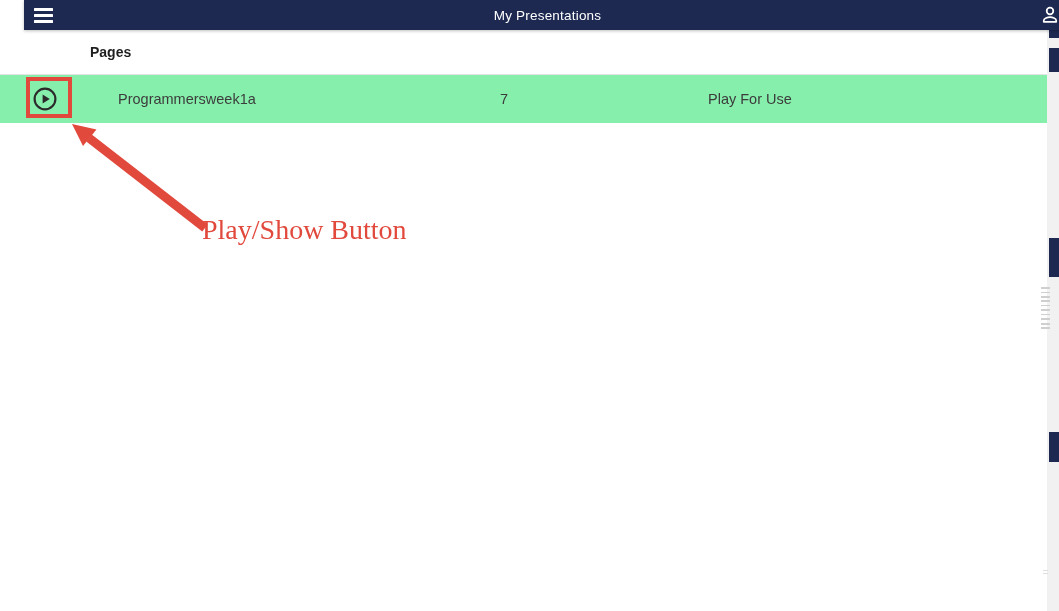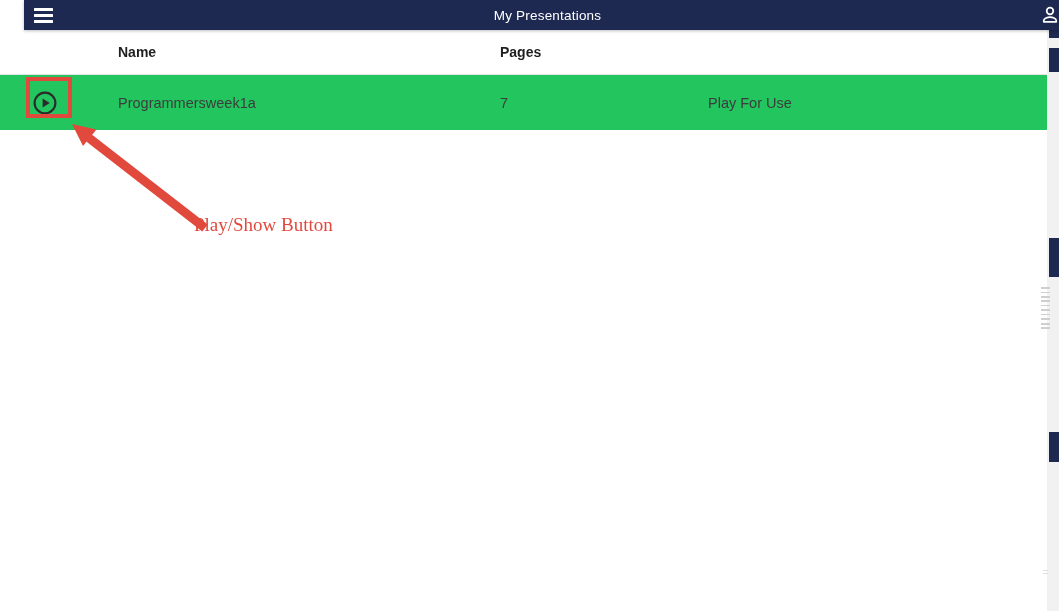--- a/index.html
+++ b/index.html
@@ -39,39 +39,39 @@
   .thead {
     display: grid; grid-template-columns: 90px 410px 208px 339px;
     height: 45px; align-items: center; background: #ffffff;
     border-bottom: 1px solid #e4e4e4;
   }
   .thead .col { font-size: 14px; font-weight: 700; color: #1f1f1f; }
   .col-name-h { padding-left: 28px; text-align: left; }
   .col-center { text-align: left; }
   .trow {
     display: grid; grid-template-columns: 90px 410px 208px 339px;
-    height: 55px; align-items: center; background: #22c55e;
+    height: 48px; align-items: center; background: #86efac;
   }
   .trow .cell { font-size: 14.5px; color: #3c3c3c; }
   .cell-name { padding-left: 28px; text-align: left; }
   .play-cell { display: flex; align-items: center; justify-content: center; }
   .play-btn {
     width: 30px; height: 30px; background: transparent; border: none;
     display: flex; align-items: center; justify-content: center; cursor: pointer;
   }
   
   .anno-rect {
     position: absolute; left: 26px; top: 77px; width: 46px; height: 41px;
     border: 4px solid #e2493d; z-index: 4; pointer-events: none;
   }
   .anno-arrow { position: absolute; left: 60px; top: 110px; width: 160px; height: 130px; z-index: 4; pointer-events: none; }
   .anno-label {
-    position: absolute; left: 194px; top: 214px; z-index: 4;
+    position: absolute; left: 202px; top: 214px; z-index: 4;
     font-family: "Liberation Serif", "DejaVu Serif", serif;
-    font-size: 19px; color: #e2493d; white-space: nowrap;
+    font-size: 28px; color: #e2493d; white-space: nowrap;
   }
   
   .edge-strip {
     position: absolute; left: 1047px; top: 0; width: 12px; height: 611px;
     background: #f1f1f1; z-index: 1;
   }
   .edge-seg { position: absolute; left: 2px; width: 10px; background: #1d2951; }
   .edge-seg.s1 { top: 0;    height: 38px; }
   .edge-seg.s2 { top: 48px; height: 24px; }
   .edge-seg.s3 { top: 238px; height: 39px; }
@@ -97,21 +97,20 @@
     <svg width="22" height="22" viewBox="0 0 24 24">
       <circle cx="12" cy="7.6" r="3.6" fill="none" stroke="#ffffff" stroke-width="1.9"></circle>
       <path d="M5.2 19.4v-1.3c0-2.5 4.4-3.8 6.8-3.8s6.8 1.3 6.8 3.8v1.3z" fill="none" stroke="#ffffff" stroke-width="1.9" stroke-linejoin="round"></path>
     </svg>
   </button>
 </div>
 
 <div class="table-wrap">
   <div class="thead">
     <div class="col"></div>
-    <div class="col col-name-h">Name</div>
     <div class="col col-center">Pages</div>
   </div>
   <div class="trow">
     <div class="cell play-cell">
       <button class="play-btn">
         <svg width="26" height="26" viewBox="0 0 24 24">
           <circle cx="12" cy="12" r="9.6" fill="none" stroke="#2b2b2b" stroke-width="2"></circle>
           <polygon points="9.8,7.8 16.4,12 9.8,16.2" fill="#2b2b2b"></polygon>
         </svg>
       </button>

